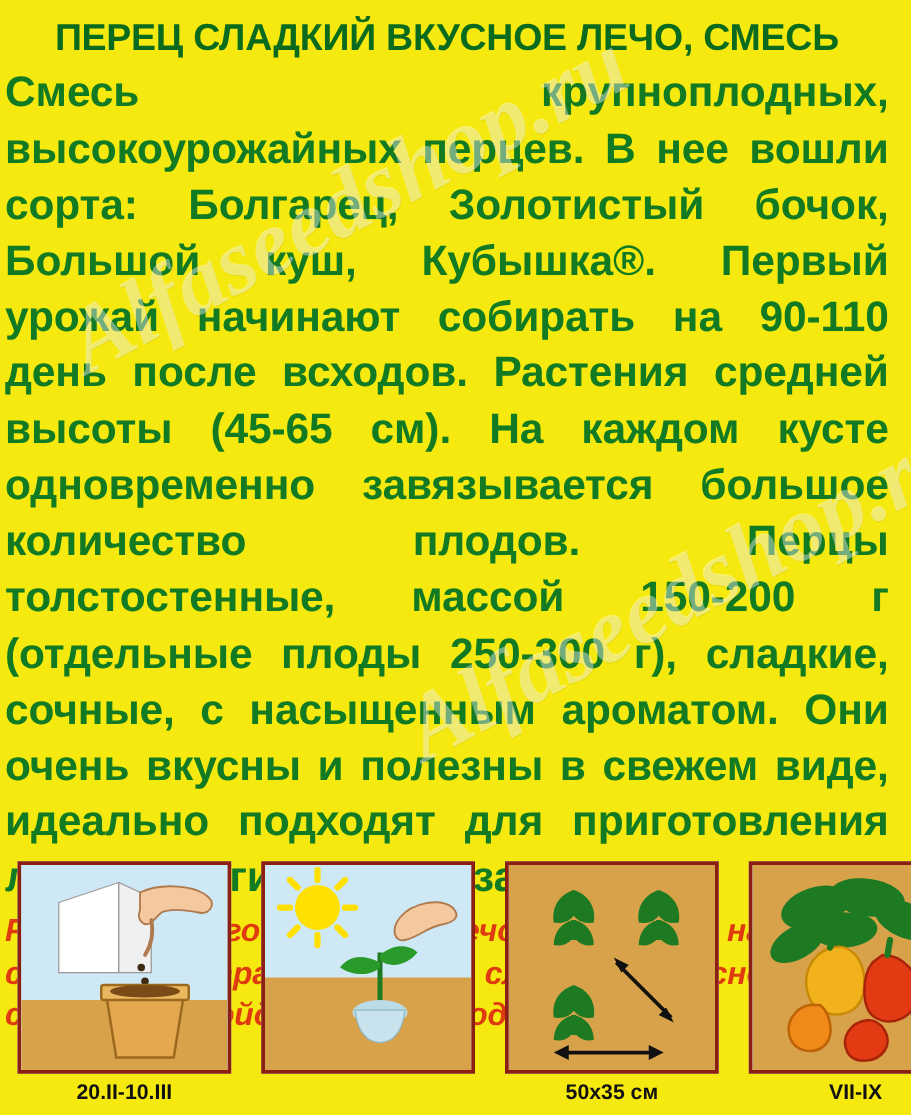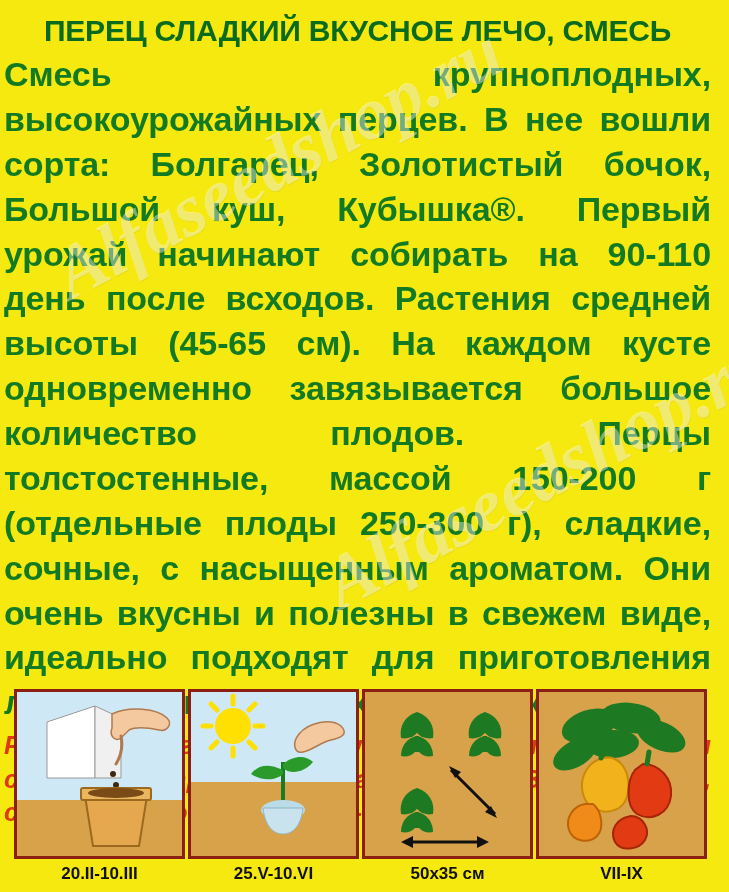--- a/index.html
+++ b/index.html
@@ -83,21 +83,21 @@
   .wm1 { left: 30px;  top: 120px; }
   .wm2 { left: 300px; top: 430px; }
 
   
   .icon-strip {
     position: absolute;
     left: 14px;
     bottom: 0;
     width: 701px;
     display: flex;
-    gap: 3px;
+    gap: 24px;
     z-index: 4;
   }
   .icon-cell {
     width: 171px;
     display: flex;
     flex-direction: column;
     align-items: center;
   }
   .icon-box {
     width: 171px;
@@ -191,21 +191,20 @@
           <path d="M150,34 C140,26 118,30 108,42 C100,52 104,62 112,60 C122,58 130,50 140,48 C150,46 158,42 150,34 Z" fill="#f4c9a0" stroke="#b07a4e" stroke-width="1.5"></path>
 
           <path d="M92,110 C92,92 92,80 92,70" stroke="#1d7a22" stroke-width="4" fill="none"></path>
           <path d="M92,78 C76,70 66,74 60,82 C72,90 86,88 92,82 Z" fill="#2a9b2a"></path>
           <path d="M92,72 C104,62 116,64 122,70 C112,82 98,82 92,76 Z" fill="#2a9b2a"></path>
 
           <ellipse cx="92" cy="118" rx="22" ry="10" fill="#b9dce8"></ellipse>
           <path d="M72,116 C74,134 82,142 92,142 C102,142 110,134 112,116 Z" fill="#c9e3ee" stroke="#8fb6c4" stroke-width="1"></path>
         </svg>
       </div>
-      <div class="icon-caption">25.V-10.VI</div>
     </div>
 
     <div class="icon-cell">
       <div class="icon-box">
         <div class="brown-bg"></div>
         <svg width="165" height="164" viewBox="0 0 165 164" style="position:absolute;left:0;top:0;">
 
           <g fill="#1d7a22">
             <path d="M52,20 C40,24 34,34 36,46 C46,48 54,42 56,32 Z"></path>
             <path d="M52,20 C64,24 70,34 68,46 C58,48 50,42 48,32 Z"></path>

